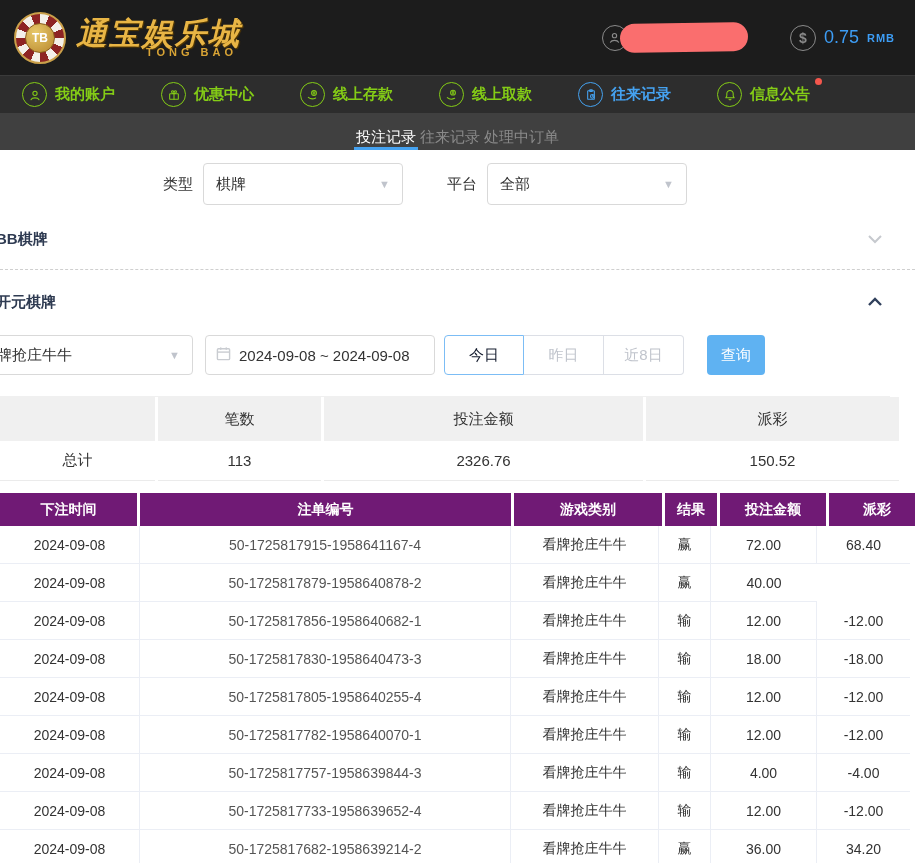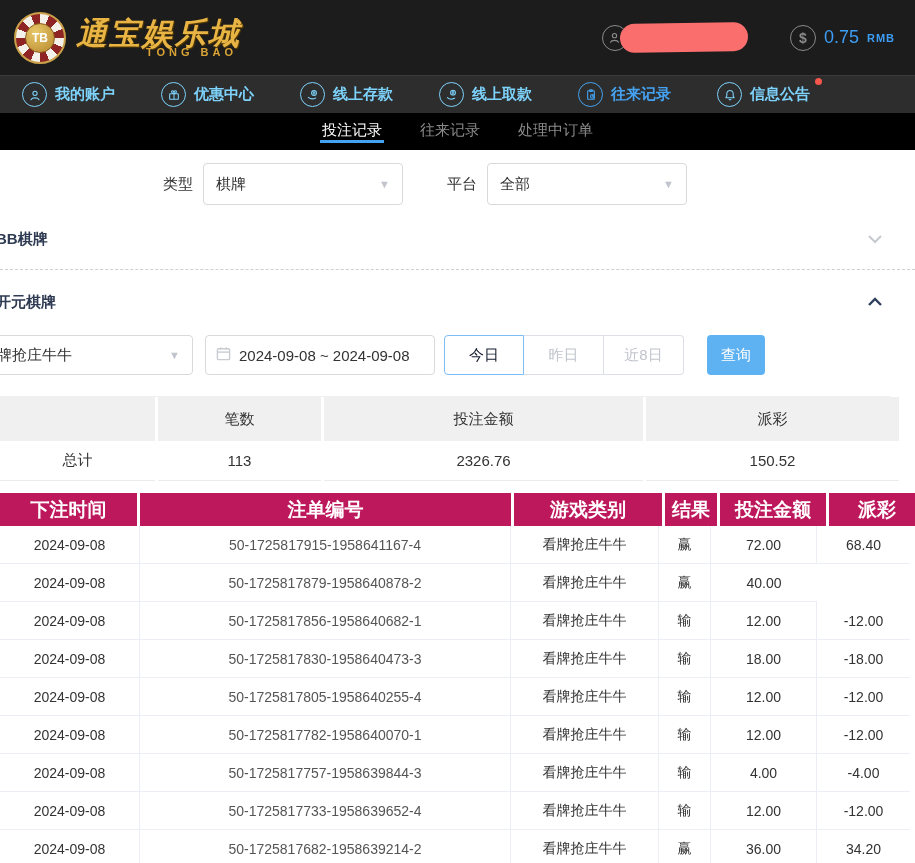--- a/index.html
+++ b/index.html
@@ -23,28 +23,28 @@
   .circle-icon { width:26px; height:26px; border-radius:50%; border:1.5px solid #8a8a8a; color:#8a8a8a;
     display:flex; align-items:center; justify-content:center; flex:0 0 auto; }
   .redact { width:128px; height:29px; background:#fa6e6e; border-radius:15px; margin-left:-8px; transform:rotate(-1deg); }
   .wallet { display:flex; align-items:center; gap:8px; margin-left:28px; cursor:pointer; }
   .dollar { font-size:14px; font-weight:bold; }
   .bal-amt { color:#3d9df5; font-size:18px; }
   .bal-cur { color:#3d9df5; font-size:11px; font-weight:bold; letter-spacing:1px; }
 
   
   .mainnav { height:38px; background:#2d2d2d; border-top:1px solid #3a3a3a; display:flex; align-items:center; padding-left:22px; gap:46px; }
-  .nav-item { display:flex; align-items:center; gap:8px; color:#7dd3fc; font-size:15px; font-weight:bold; cursor:pointer; position:relative; }
+  .nav-item { display:flex; align-items:center; gap:8px; color:#84cc16; font-size:15px; font-weight:bold; cursor:pointer; position:relative; }
   .nav-item .nicon { width:25px; height:25px; border-radius:50%; border:1.5px solid currentColor; display:flex; align-items:center; justify-content:center; }
   .nav-item svg { width:16px; height:16px; stroke:currentColor; fill:none; stroke-width:1.6; stroke-linecap:round; stroke-linejoin:round; }
   .nav-item.active { color:#45a2f0; }
   .red-dot { position:absolute; right:-12px; top:-4px; width:7px; height:7px; border-radius:50%; background:#f5574d; }
 
   
-  .subnav { height:37px; background:#000000; display:flex; justify-content:center; align-items:center; gap:34px; }
+  .subnav { height:37px; background:#404040; display:flex; justify-content:center; align-items:flex-end; }
   .tab { color:#8a8a8a; font-size:15px; display:flex; align-items:center; cursor:pointer; border-bottom:3px solid transparent; padding:0 2px; }
   .tab.active { color:#fff; border-bottom-color:#45a2f0; }
 
   
   .content { background:#fff; }
   .filter-row { display:flex; align-items:center; padding:13px 0 0 163px; }
   .f-label { font-size:15px; color:#333; margin-right:10px; }
   .select { width:200px; height:42px; border:1px solid #d9d9d9; border-radius:4px; display:flex; align-items:center;
     justify-content:space-between; padding:0 12px; font-size:15px; color:#333; cursor:pointer; background:#fff; }
   .sel-arrow { color:#c0c4cc; font-size:11px; }
@@ -78,22 +78,22 @@
 
   
   .sumtbl { width:890px; margin-top:21px; border-top:1px solid #f0f0f0; }
   .sum-hd, .sum-row { display:grid; grid-template-columns:155px 163px 319px 253px; column-gap:3px; }
   .sum-hd > div { background:#f0f0f0; height:44px; display:flex; align-items:center; justify-content:center; font-size:15px; color:#333; }
   .sum-row > div { height:40px; display:flex; align-items:center; justify-content:center; font-size:15px; color:#333; border-bottom:1px solid #ebebeb; }
 
   
   .dtbl { width:910px; margin-top:12px; }
   .d-hd { display:grid; grid-template-columns:137px 371px 148px 52px 106px 96px; column-gap:3px; }
-  .d-hd > div { background:#be185d; height:33px; display:flex; align-items:center; justify-content:center;
-    color:#fff; font-size:19px; font-weight:bold; }
+  .d-hd > div { background:#701a75; height:33px; display:flex; align-items:center; justify-content:center;
+    color:#fff; font-size:14px; font-weight:bold; }
   .d-row { display:grid; grid-template-columns:140px 371px 148px 52px 106px 93px; }
   .d-row > div { height:38px; display:flex; align-items:center; justify-content:center; font-size:14px; color:#333;
     border-bottom:1px solid #ebeef5; border-right:1px solid #ebeef5; }
   .d-row > div:last-child { border-right:none; }
   .d-row .cell-id { color:#555; }
   .neg { color:#f56c6c; }
 </style>
 </head>
 <body>
 

